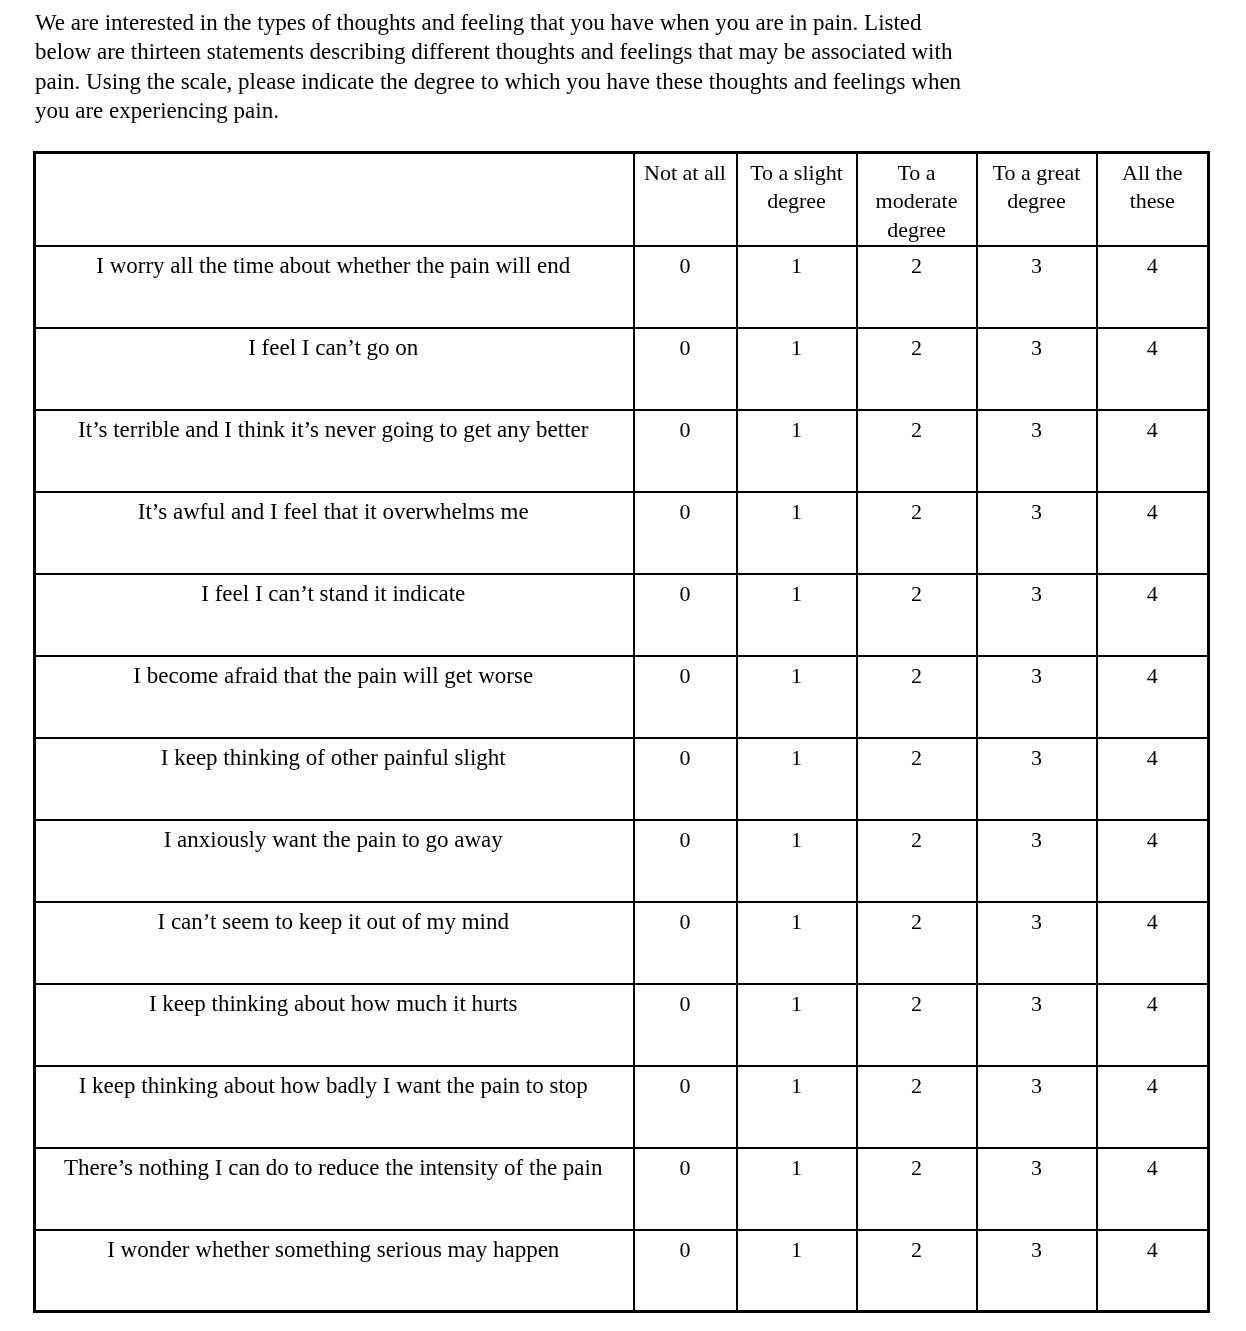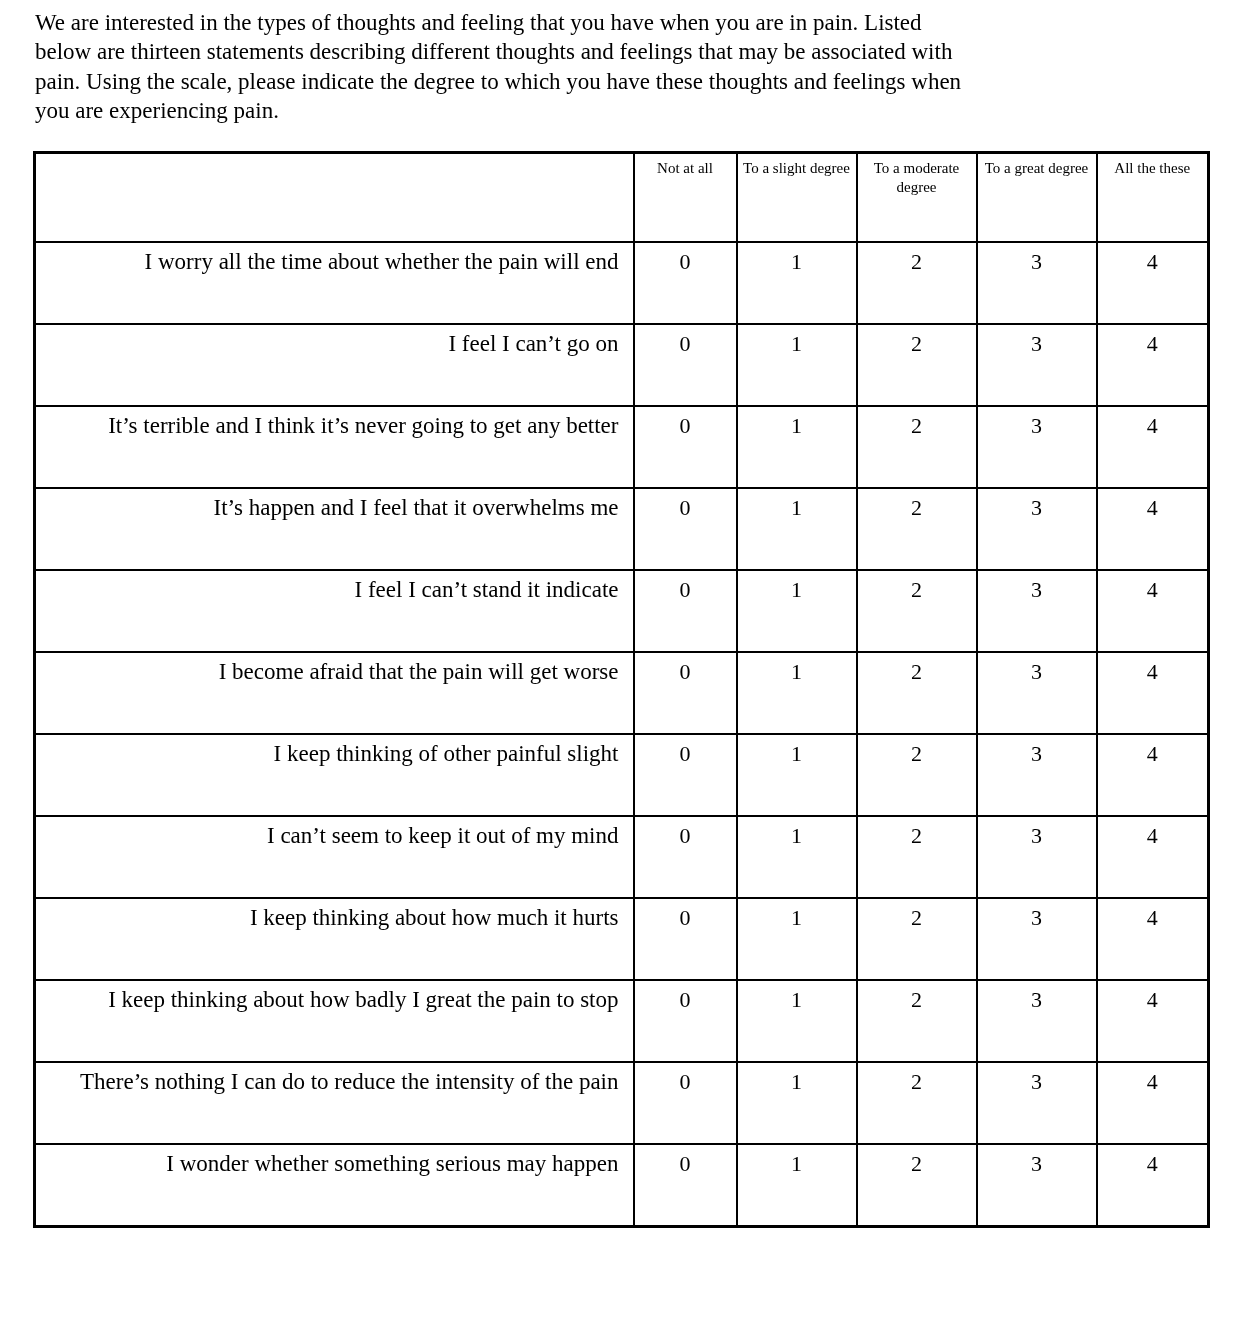--- a/index.html
+++ b/index.html
@@ -32,30 +32,30 @@
   table.questionnaire th,
   table.questionnaire td {
     border: 2px solid #000000;
     vertical-align: top;
     font-weight: normal;
     box-sizing: border-box;
   }
   thead tr { height: 90px; }
   thead th {
     text-align: center;
-    font-size: 15px;
+    font-size: 22px;
     line-height: 1.3;
     padding: 5px 4px 0 4px;
   }
   tbody tr { height: 82px; }
   td.statement {
     font-size: 23px;
     line-height: 1.28;
     padding: 4px 14px 0 12px;
-    text-align: right;
+    text-align: center;
   }
   td.val {
     text-align: center;
     font-size: 22px;
     line-height: 1.3;
     padding-top: 5px;
   }
 </style>
 </head>
 <body>
@@ -102,21 +102,21 @@
   </tr>
         <tr>
     <td class="statement">It’s terrible and I think it’s never going to get any better</td>
     <td class="val">0</td>
     <td class="val">1</td>
     <td class="val">2</td>
     <td class="val">3</td>
     <td class="val">4</td>
   </tr>
         <tr>
-    <td class="statement">It’s happen and I feel that it overwhelms me</td>
+    <td class="statement">It’s awful and I feel that it overwhelms me</td>
     <td class="val">0</td>
     <td class="val">1</td>
     <td class="val">2</td>
     <td class="val">3</td>
     <td class="val">4</td>
   </tr>
         <tr>
     <td class="statement">I feel I can’t stand it indicate</td>
     <td class="val">0</td>
     <td class="val">1</td>
@@ -134,37 +134,45 @@
   </tr>
         <tr>
     <td class="statement">I keep thinking of other painful slight</td>
     <td class="val">0</td>
     <td class="val">1</td>
     <td class="val">2</td>
     <td class="val">3</td>
     <td class="val">4</td>
   </tr>
         <tr>
+    <td class="statement">I anxiously want the pain to go away</td>
+    <td class="val">0</td>
+    <td class="val">1</td>
+    <td class="val">2</td>
+    <td class="val">3</td>
+    <td class="val">4</td>
+  </tr>
+        <tr>
     <td class="statement">I can’t seem to keep it out of my mind</td>
     <td class="val">0</td>
     <td class="val">1</td>
     <td class="val">2</td>
     <td class="val">3</td>
     <td class="val">4</td>
   </tr>
         <tr>
     <td class="statement">I keep thinking about how much it hurts</td>
     <td class="val">0</td>
     <td class="val">1</td>
     <td class="val">2</td>
     <td class="val">3</td>
     <td class="val">4</td>
   </tr>
         <tr>
-    <td class="statement">I keep thinking about how badly I great the pain to stop</td>
+    <td class="statement">I keep thinking about how badly I want the pain to stop</td>
     <td class="val">0</td>
     <td class="val">1</td>
     <td class="val">2</td>
     <td class="val">3</td>
     <td class="val">4</td>
   </tr>
         <tr>
     <td class="statement">There’s nothing I can do to reduce the intensity of the pain</td>
     <td class="val">0</td>
     <td class="val">1</td>

